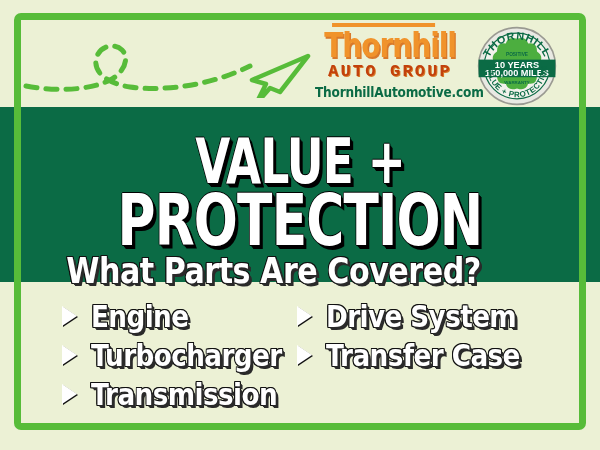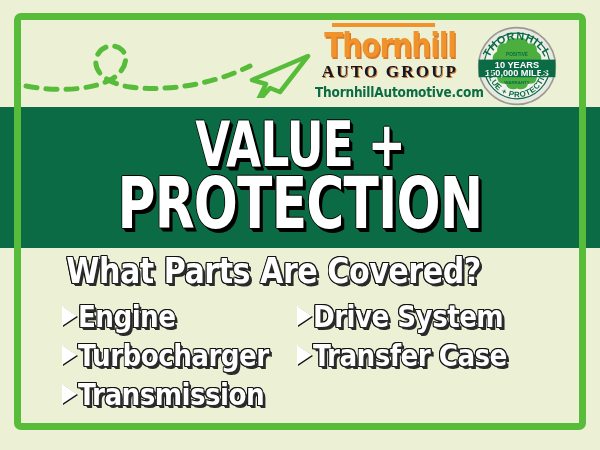--- a/index.html
+++ b/index.html
@@ -33,21 +33,21 @@
     position:absolute;
     left:18px; top:18px;
     width:300px; height:80px;
     z-index:3;
   }
 
   
   #headline-band {
     position:absolute;
     left:0; top:107px;
-    width:600px; height:141px;
+    width:600px; height:175px;
     background:#0b6b45;
     z-index:4;
     display:flex;
     flex-direction:column;
     align-items:center;
     justify-content:center;
   }
   .headline-line {
     color:#ffffff;
     font-family:"Liberation Sans Narrow","DejaVu Sans Condensed","Liberation Sans",sans-serif;
@@ -82,22 +82,22 @@
     transform:scaleX(0.92);
     text-shadow:1.5px 1.5px 0 #d9792a;
     position:relative;
   }
   #logo-topbar {
     position:absolute;
     left:12px; top:-5px; width:112px; height:4px;
     background:#f0932b;
   }
   #logo-subline {
-    color:#0f172a;
-    font-family:Liberation Serif, serif;
+    color:#c2410c;
+    font-family:Liberation Mono, monospace;
     font-weight:bold;
     font-size:17px;
     letter-spacing:2.2px;
     line-height:1.15;
     text-shadow:1px 1px 0 #d9792a;
     text-align:center;
   }
   #logo-website {
     color:#0b6b45;
     font-family:"Liberation Sans Narrow","DejaVu Sans Condensed","Liberation Sans",sans-serif;
@@ -144,21 +144,21 @@
     padding-left:62px;
     margin-top:2px;
   }
   .parts-column { text-align:left; }
   #parts-column-left  { width:235px; }
   #parts-column-right { width:235px; }
 
   .part-item {
     display:flex;
     align-items:center;
-    gap:1px;
+    gap:14px;
     margin-bottom:2px;
     height:37px;
   }
   .part-bullet {
     width:0; height:0;
     border-left:15px solid #ffffff;
     border-top:10px solid transparent;
     border-bottom:10px solid transparent;
     filter:drop-shadow(1.5px 1.5px 0 #111);
     flex:0 0 auto;

